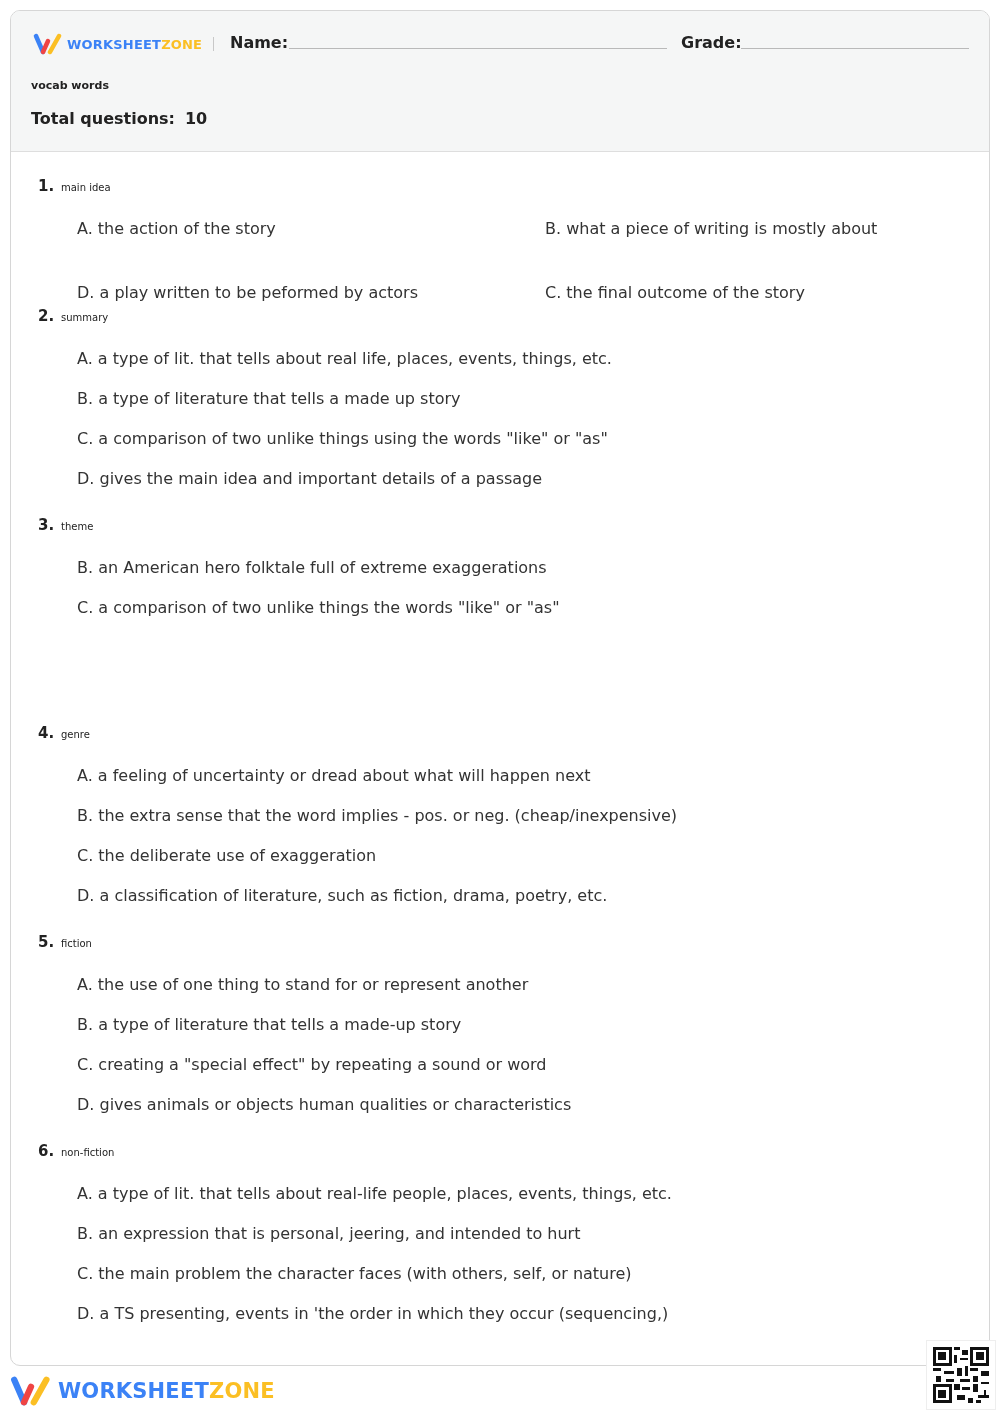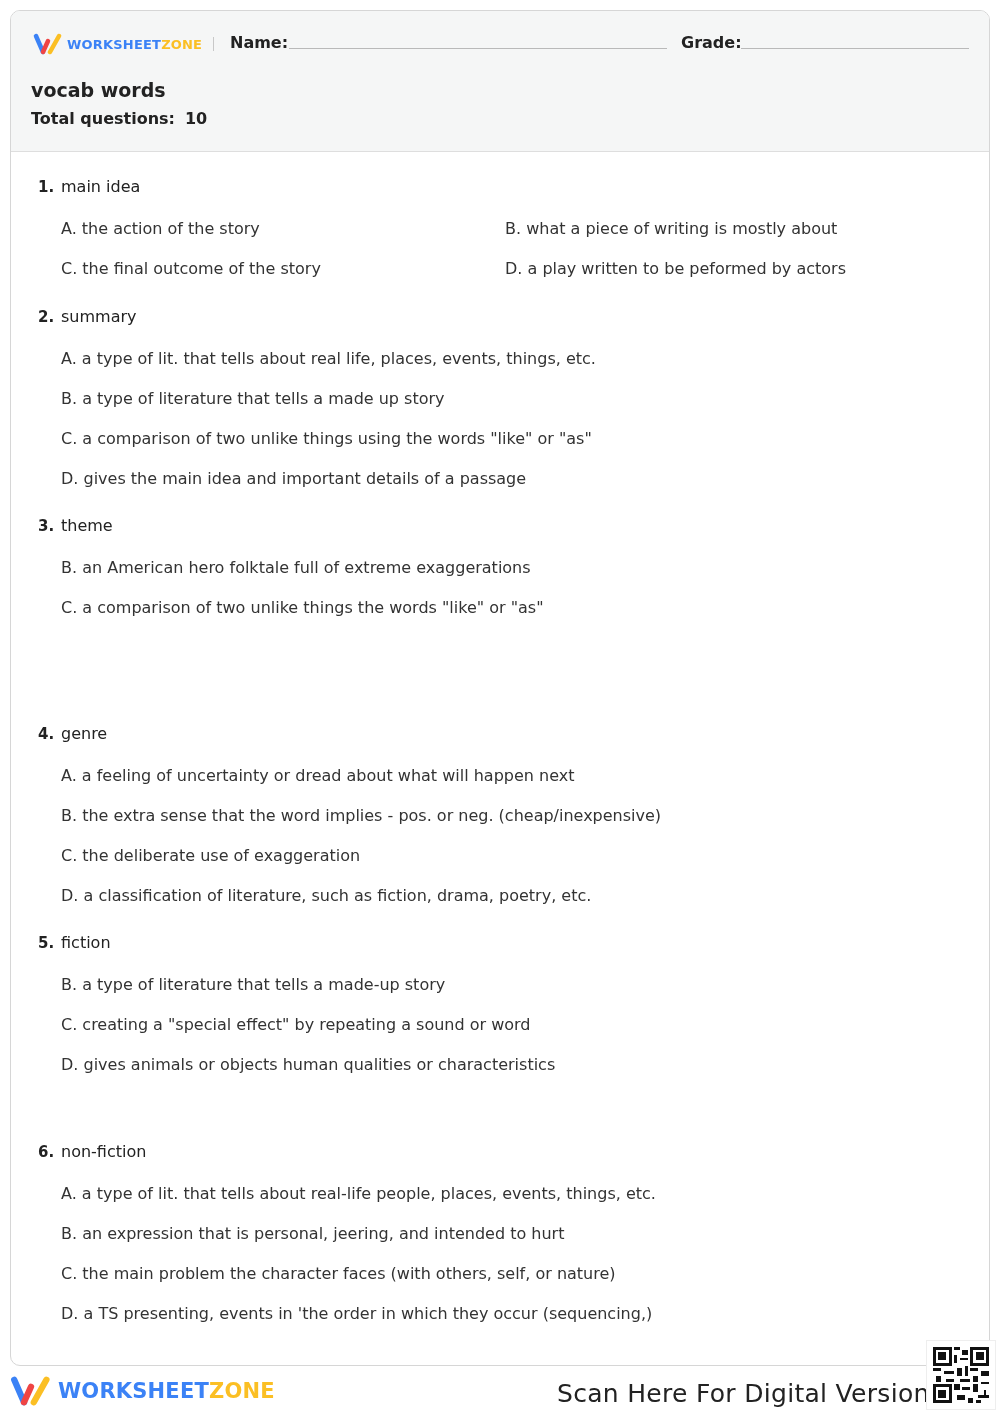--- a/index.html
+++ b/index.html
@@ -20,30 +20,30 @@
   .logo-text .w { color: #3b82f6; }
   .logo-text .z { color: #fbbf24; }
   .sep { position: absolute; left: 202px; top: 6px; width: 1px; height: 14px; background: #c8c8c8; }
   .field-label { position: absolute; top: 2px; font-size: 16px; font-weight: bold; color: #222; }
   .name-label { left: 219px; }
   .grade-label { left: 670px; }
   .field-line { position: absolute; top: 17px; height: 1px; background: #b9b9b9; }
   .name-line { left: 278px; width: 378px; }
   .grade-line { left: 730px; width: 228px; }
 
-  .ws-title { position: absolute; left: 20px; top: 68px; font-size: 19px; font-weight: bold; color: #222; }
+  .ws-title { position: absolute; left: 20px; top: 68px; font-size: 11px; font-weight: bold; color: #222; }
   .ws-total { position: absolute; left: 20px; top: 98px; font-size: 16px; font-weight: bold; color: #222; text-align: center; }
   .ws-total .num { margin-left: 10px; }
 
   .questions { position: absolute; left: 0; top: 166px; width: 100%; }
   .q { position: relative; margin-left: 27px; }
   .q-head { display: flex; align-items: baseline; height: 24px; }
   .q-num { font-size: 15px; font-weight: bold; width: 23px; color: #222; }
-  .q-term { font-size: 16px; color: #222; }
-  .opts { margin-left: 23px; margin-top: 16px; }
+  .q-term { font-size: 10px; color: #222; }
+  .opts { margin-left: 39px; margin-top: 16px; gap: 24px; }
   .opt { font-size: 16px; color: #333; height: 40px; line-height: 24px; }
   .opts.grid { display: grid; grid-template-columns: 444px 1fr; }
 
   .footer { position: absolute; left: 0; top: 1366px; width: 1000px; height: 48px; }
   .footer-logo { position: absolute; left: 10px; top: 9px; display: flex; align-items: center; }
   .footer-logo .logo-text { font-size: 21px; margin-left: 6px; }
   .scan-text { position: absolute; left: 557px; top: 13px; font-size: 25px; color: #222; letter-spacing: 0.3px; }
   .qr { position: absolute; left: 926px; top: -26px; width: 70px; height: 70px; background: #fff; border: 1px solid #eee; padding: 6px; }
 </style>
 </head>
@@ -75,22 +75,22 @@
   <div class="questions">
 
     <div class="q" style="height:130px;">
       <div class="q-head">
         <span class="q-num">1.</span>
         <span class="q-term">main idea</span>
       </div>
       <div class="opts grid">
         <div class="opt">A. the action of the story</div>
         <div class="opt">B. what a piece of writing is mostly about</div>
+        <div class="opt">D. a play written to be peformed by actors</div>
         <div class="opt">C. the final outcome of the story</div>
-        <div class="opt">D. a play written to be peformed by actors</div>
       </div>
     </div>
 
     <div class="q" style="height:209px;">
       <div class="q-head">
         <span class="q-num">2.</span>
         <span class="q-term">summary</span>
       </div>
       <div class="opts">
         <div class="opt">A. a type of lit. that tells about real life, places, events, things, etc.</div>
@@ -123,20 +123,21 @@
         <div class="opt">D. a classification of literature, such as fiction, drama, poetry, etc.</div>
       </div>
     </div>
 
     <div class="q" style="height:209px;">
       <div class="q-head">
         <span class="q-num">5.</span>
         <span class="q-term">fiction</span>
       </div>
       <div class="opts">
+        <div class="opt">A. the use of one thing to stand for or represent another</div>
         <div class="opt">B. a type of literature that tells a made-up story</div>
         <div class="opt">C. creating a "special effect" by repeating a sound or word</div>
         <div class="opt">D. gives animals or objects human qualities or characteristics</div>
       </div>
     </div>
 
     <div class="q" style="height:200px;">
       <div class="q-head">
         <span class="q-num">6.</span>
         <span class="q-term">non-fiction</span>
@@ -153,21 +154,20 @@
 
 <div class="footer">
   <div class="footer-logo">
     <svg width="42" height="32" viewBox="0 0 30 22">
       <line x1="3" y1="3" x2="10" y2="19" stroke="#3b82f6" stroke-width="4.5" stroke-linecap="round"></line>
       <line x1="10" y1="19" x2="15" y2="8" stroke="#ef4444" stroke-width="4.5" stroke-linecap="round"></line>
       <line x1="17" y1="19" x2="26" y2="3" stroke="#fbbf24" stroke-width="4.5" stroke-linecap="round"></line>
     </svg>
     <span class="logo-text"><span class="w">WORKSHEET</span><span class="z">ZONE</span></span>
   </div>
-  <div class="scan-text">Scan Here For Digital Version</div>
   <div class="qr">
     <svg width="56" height="56" viewBox="0 0 21 21" shape-rendering="crispEdges">
       <rect x="0" y="0" width="7" height="7" fill="#111"></rect>
         <rect x="1" y="1" width="5" height="5" fill="#fff"></rect>
         <rect x="2" y="2" width="3" height="3" fill="#111"></rect>
       <rect x="14" y="0" width="7" height="7" fill="#111"></rect>
         <rect x="15" y="1" width="5" height="5" fill="#fff"></rect>
         <rect x="16" y="2" width="3" height="3" fill="#111"></rect>
       <rect x="0" y="14" width="7" height="7" fill="#111"></rect>
         <rect x="1" y="15" width="5" height="5" fill="#fff"></rect>

